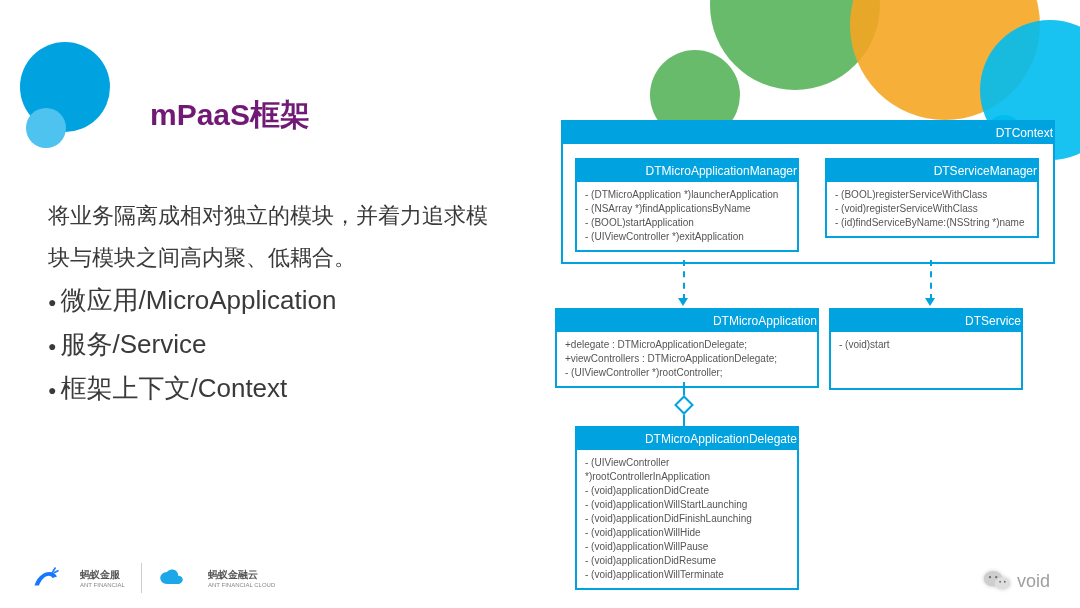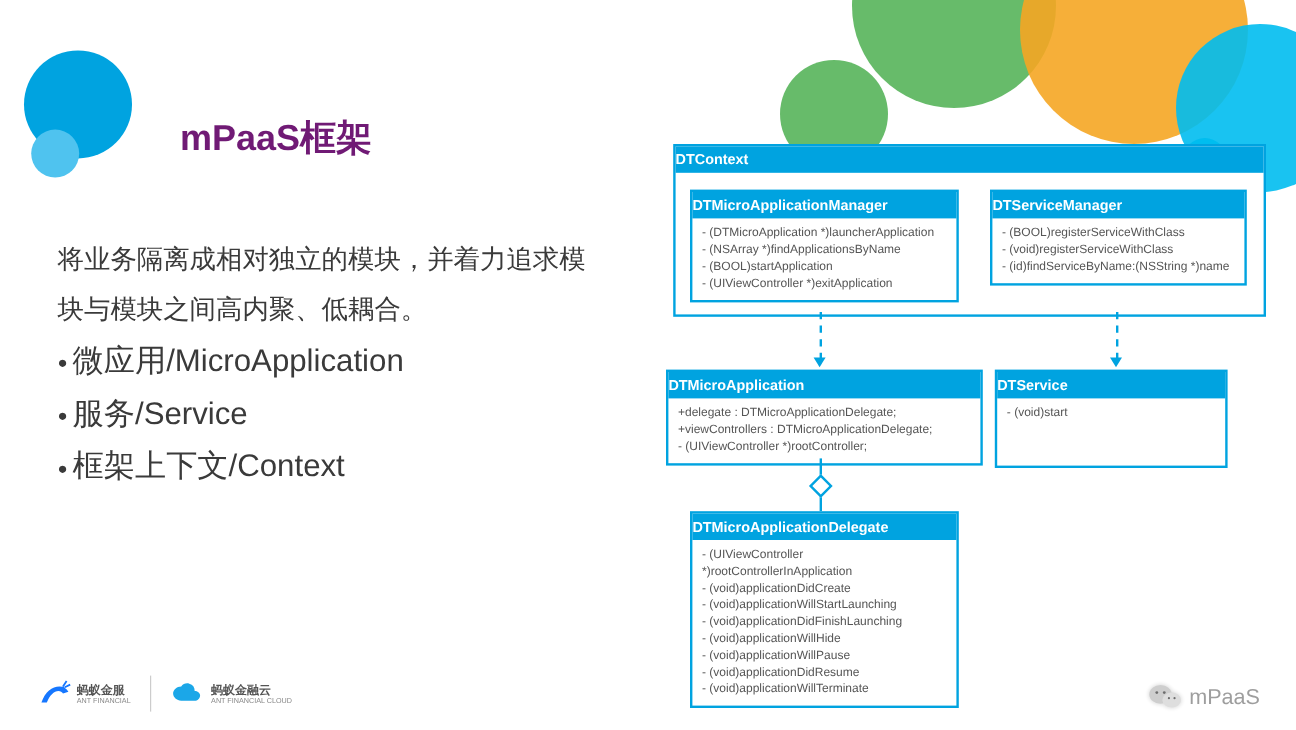--- a/index.html
+++ b/index.html
@@ -3,25 +3,25 @@
 <meta charset="utf-8">
 <style>
 html,body{margin:0;padding:0;width:1080px;height:608px;font-family:"Microsoft YaHei",Arial,sans-serif;background:#fff;overflow:hidden;position:relative}
 .cloud{position:absolute;border-radius:50%}
 .title{position:absolute;left:150px;top:75px;font-size:30px;font-weight:bold;color:#701a75}
 .desc{position:absolute;left:48px;top:195px;width:460px;color:#3a3a3a;font-size:22px;line-height:42px}
 .bullet{color:#3a3a3a;font-size:26px;line-height:42px}
 .bullet::before{content:"●";margin-right:4px;font-size:14px;vertical-align:middle}
 .diagram{position:absolute;left:555px;top:120px;width:500px}
 .box{border:2px solid #00a3e0;background:#fff;position:absolute}
-.box-title{background:#00a3e0;color:#fff;text-align:left;font-size:12px;padding:4px 0;font-weight:700}
+.box-title{background:#00a3e0;color:#fff;text-align:right;font-size:12px;padding:4px 0;font-weight:400}
 .box-body{padding:6px 8px;font-size:10px;color:#555;line-height:14px}
 .box-body div{white-space:nowrap}
 .footer{position:absolute;left:30px;bottom:15px;display:flex;align-items:center;gap:16px}
-.logo-ant{display:flex;align-items:center;font-size:10px;color:#555;gap:4px}
+.logo-ant{display:flex;align-items:center;font-size:10px;color:#555;gap:20px}
 .logo-ant svg{width:30px;height:24px}
 .divider{width:1px;height:30px;background:#ccc}
 .wechat{position:absolute;right:30px;bottom:15px;display:flex;align-items:center;gap:6px;color:#fff;font-size:18px;opacity:.95}
 .wechat svg{width:28px;height:24px;fill:#fff;filter:drop-shadow(0 0 2px rgba(0,0,0,.2))}
 .wechat span{color:#999}
 .arrow-dash{position:absolute;border-left:2px dashed #00a3e0}
 .arrow-head{position:absolute;width:0;height:0;border-left:5px solid transparent;border-right:5px solid transparent;border-top:8px solid #00a3e0}
 .diamond{position:absolute;width:10px;height:10px;border:2px solid #00a3e0;transform:rotate(45deg);background:#fff}
 .title-circle-big{position:absolute;left:20px;top:42px;width:90px;height:90px;border-radius:50%;background:#00a3e0}
 .title-circle-small{position:absolute;left:26px;top:108px;width:40px;height:40px;border-radius:50%;background:#4fc3ef}
@@ -138,14 +138,14 @@
 
 <div class="wechat">
   <svg viewBox="0 0 36 30">
       <ellipse cx="13" cy="12" rx="12" ry="10" fill="#ccc"></ellipse>
       <ellipse cx="25" cy="18" rx="10" ry="8" fill="#ddd"></ellipse>
       <circle cx="9" cy="10" r="1.5" fill="#666"></circle>
       <circle cx="17" cy="10" r="1.5" fill="#666"></circle>
       <circle cx="22" cy="16" r="1.2" fill="#666"></circle>
       <circle cx="28" cy="16" r="1.2" fill="#666"></circle>
     </svg>
-  <span>mPaaS</span>
+  <span>void</span>
 </div>
 
 </body></html>

